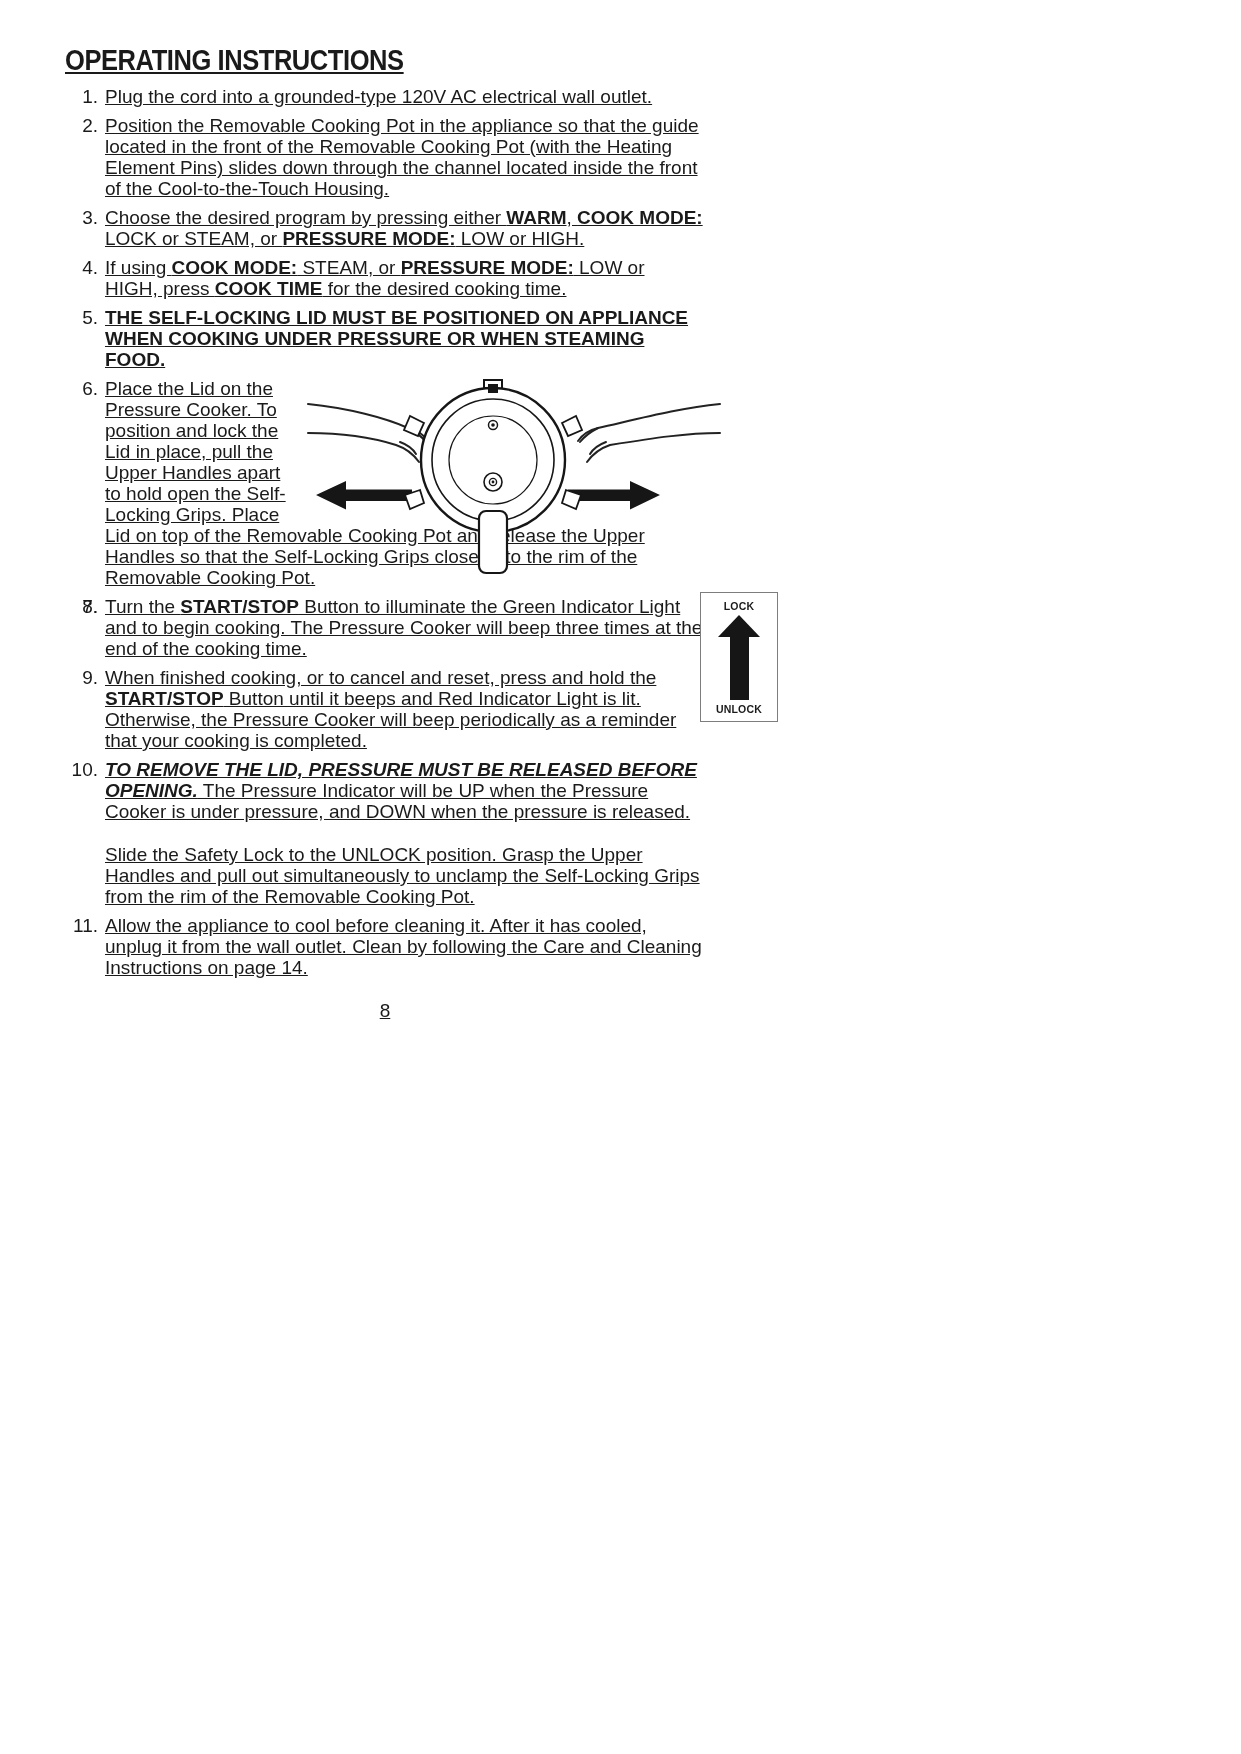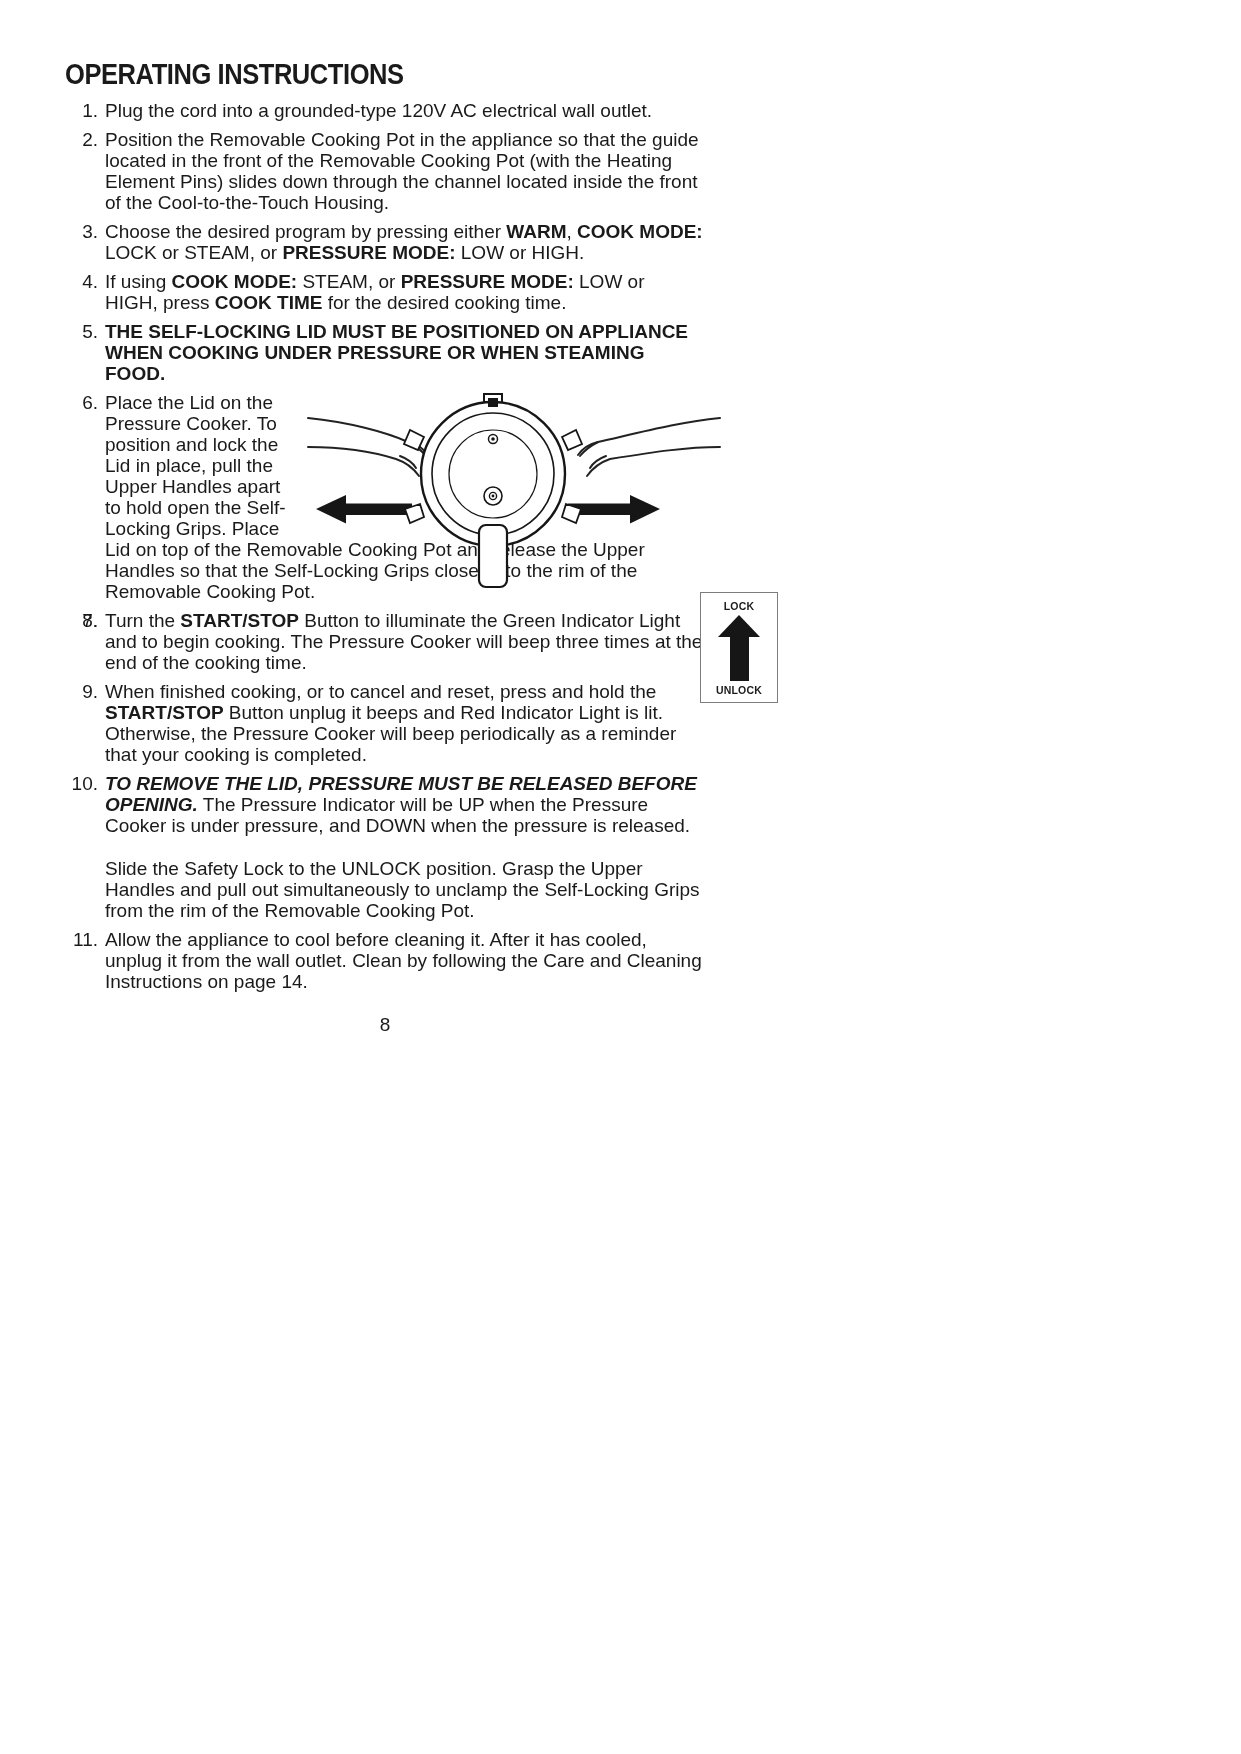--- a/index.html
+++ b/index.html
@@ -2,21 +2,21 @@
 <html><head>
 <meta charset="utf-8">
 <style>
   * { margin:0; padding:0; box-sizing:border-box; }
   html, body { background:#ffffff; }
   body {
     width:1241px; height:1754px; position:relative;
     font-family:"Liberation Sans", sans-serif;
     color:#1a1a1a; overflow:hidden;
   }
-  .page-content { position:absolute; left:65px; top:58px; width:640px; }
+  .page-content { position:absolute; left:65px; top:44px; width:640px;text-decoration:underline; }
   .doc-title {
     font-size:29px; font-weight:bold; letter-spacing:-0.5px;
     transform:scaleX(0.88); transform-origin:left center;
     margin-bottom:9px; white-space:nowrap;
   }
   ol.steps { list-style:none; }
   .step {
     position:relative; padding-left:40px; margin-bottom:8px;
     font-size:19px; line-height:21px;
   }
@@ -26,21 +26,21 @@
   .seg-bi { font-weight:bold; font-style:italic; }
   .step[data-step="4"] .body { max-width:565px; }
   .step[data-step="7"] .body { max-width:548px; }
   .fig-float {
     float:right; width:412px; height:147px;
     margin-right:-15px; margin-left:8px; position:relative;
   }
   .fig-float svg { position:absolute; top:0; left:0; overflow:visible; }
   .page-number { text-align:center; font-size:19px; margin-top:22px; }
   .lock-box {
-    position:absolute; left:700px; top:592px; width:78px; height:111px;
+    position:absolute; left:700px; top:592px; width:78px; height:130px;
     border:1px solid #7d7d7d; background:#fff;
     display:flex; flex-direction:column; align-items:center;
     padding:7px 0 6px;
   }
   .lock-label, .unlock-label { font-size:10.5px; font-weight:bold; letter-spacing:0.2px; }
   .lock-arrow { flex:1; display:flex; flex-direction:column; align-items:center; margin:3px 0 3px; width:44px; }
   .lock-arrow .head {
     width:0; height:0;
     border-left:21px solid transparent; border-right:21px solid transparent;
     border-bottom:22px solid #161616;
@@ -144,21 +144,21 @@
       </li>
       <li class="step" data-step="8">
         <span class="num">8.</span>
         <div class="body">
           <p><span>Turn the </span><span class="seg-b">START/STOP</span><span> Button to illuminate the Green Indicator Light and to begin cooking. The Pressure Cooker will beep three times at the end of the cooking time.</span></p>
         </div>
       </li>
       <li class="step" data-step="9">
         <span class="num">9.</span>
         <div class="body">
-          <p><span>When finished cooking, or to cancel and reset, press and hold the </span><span class="seg-b">START/STOP</span><span> Button unplug it beeps and Red Indicator Light is lit. Otherwise, the Pressure Cooker will beep periodically as a reminder that your cooking is completed.</span></p>
+          <p><span>When finished cooking, or to cancel and reset, press and hold the </span><span class="seg-b">START/STOP</span><span> Button until it beeps and Red Indicator Light is lit. Otherwise, the Pressure Cooker will beep periodically as a reminder that your cooking is completed.</span></p>
         </div>
       </li>
       <li class="step" data-step="10">
         <span class="num">10.</span>
         <div class="body">
           <p><span class="seg-bi">TO REMOVE THE LID, PRESSURE MUST BE RELEASED BEFORE OPENING.</span><span> The Pressure Indicator will be UP when the Pressure Cooker is under pressure, and DOWN when the pressure is released.</span></p>
           <p><span>Slide the Safety Lock to the UNLOCK position. Grasp the Upper Handles and pull out simultaneously to unclamp the Self-Locking Grips from the rim of the Removable Cooking Pot.</span></p>
         </div>
       </li>
       <li class="step" data-step="11">

